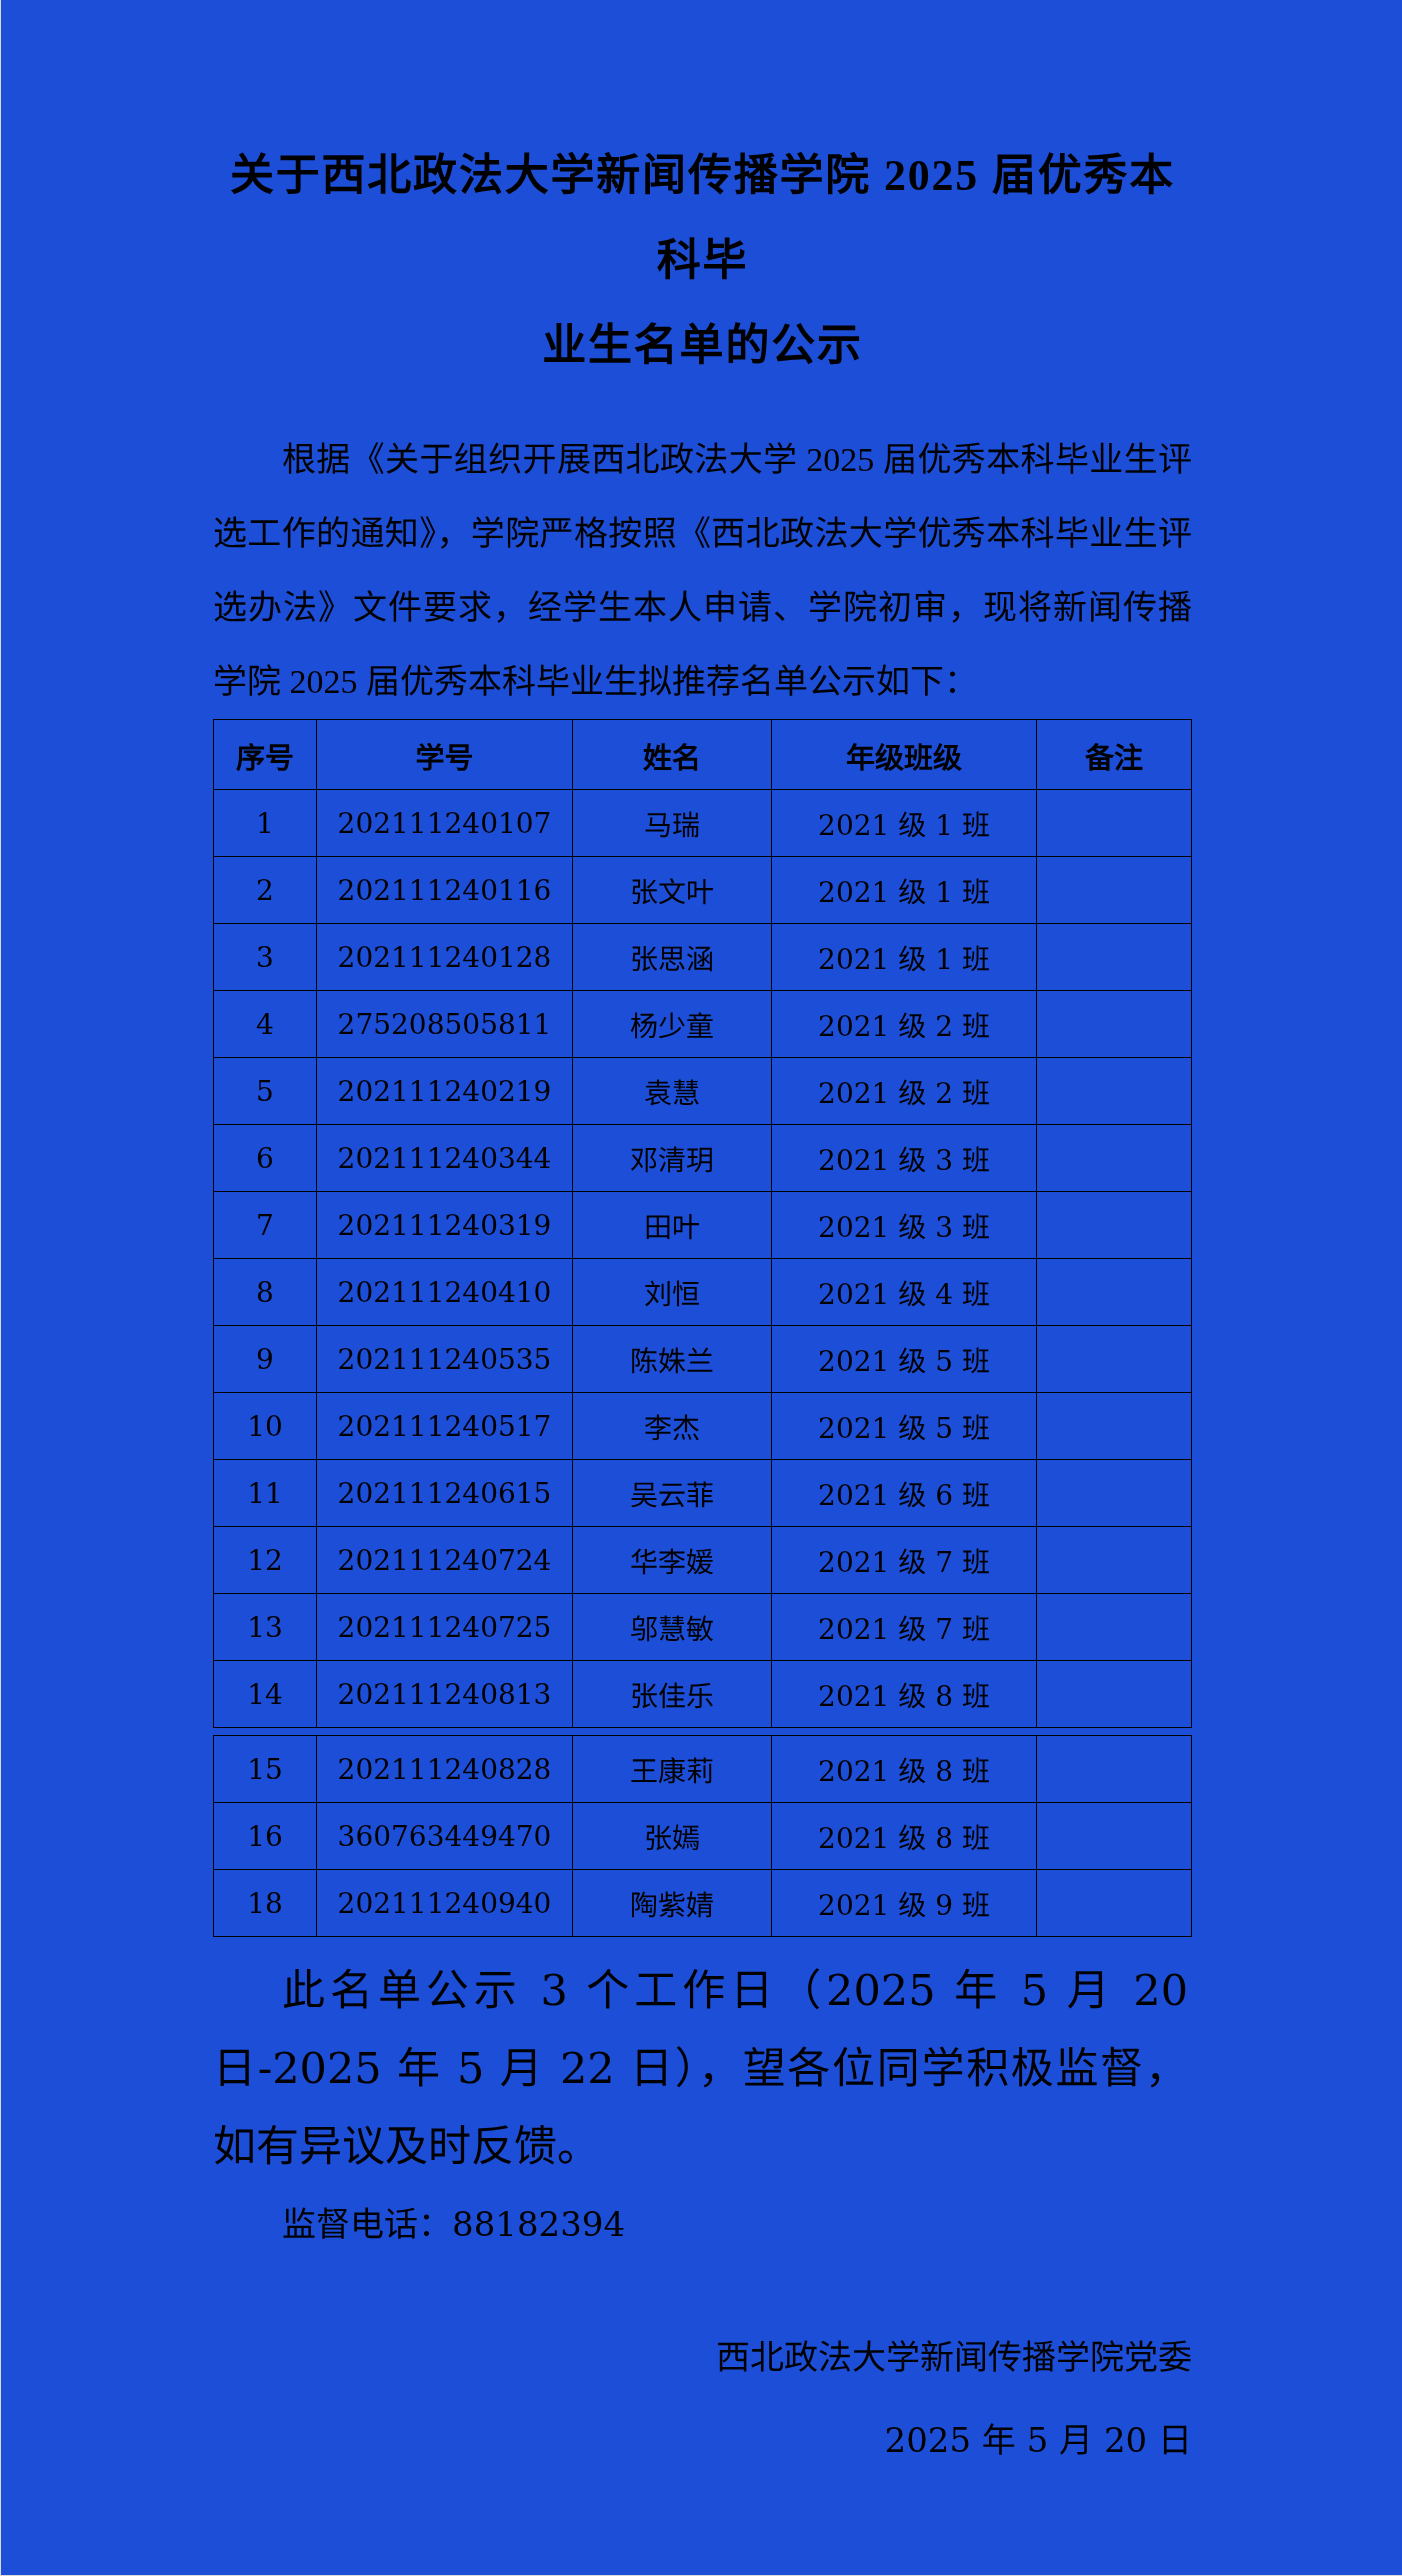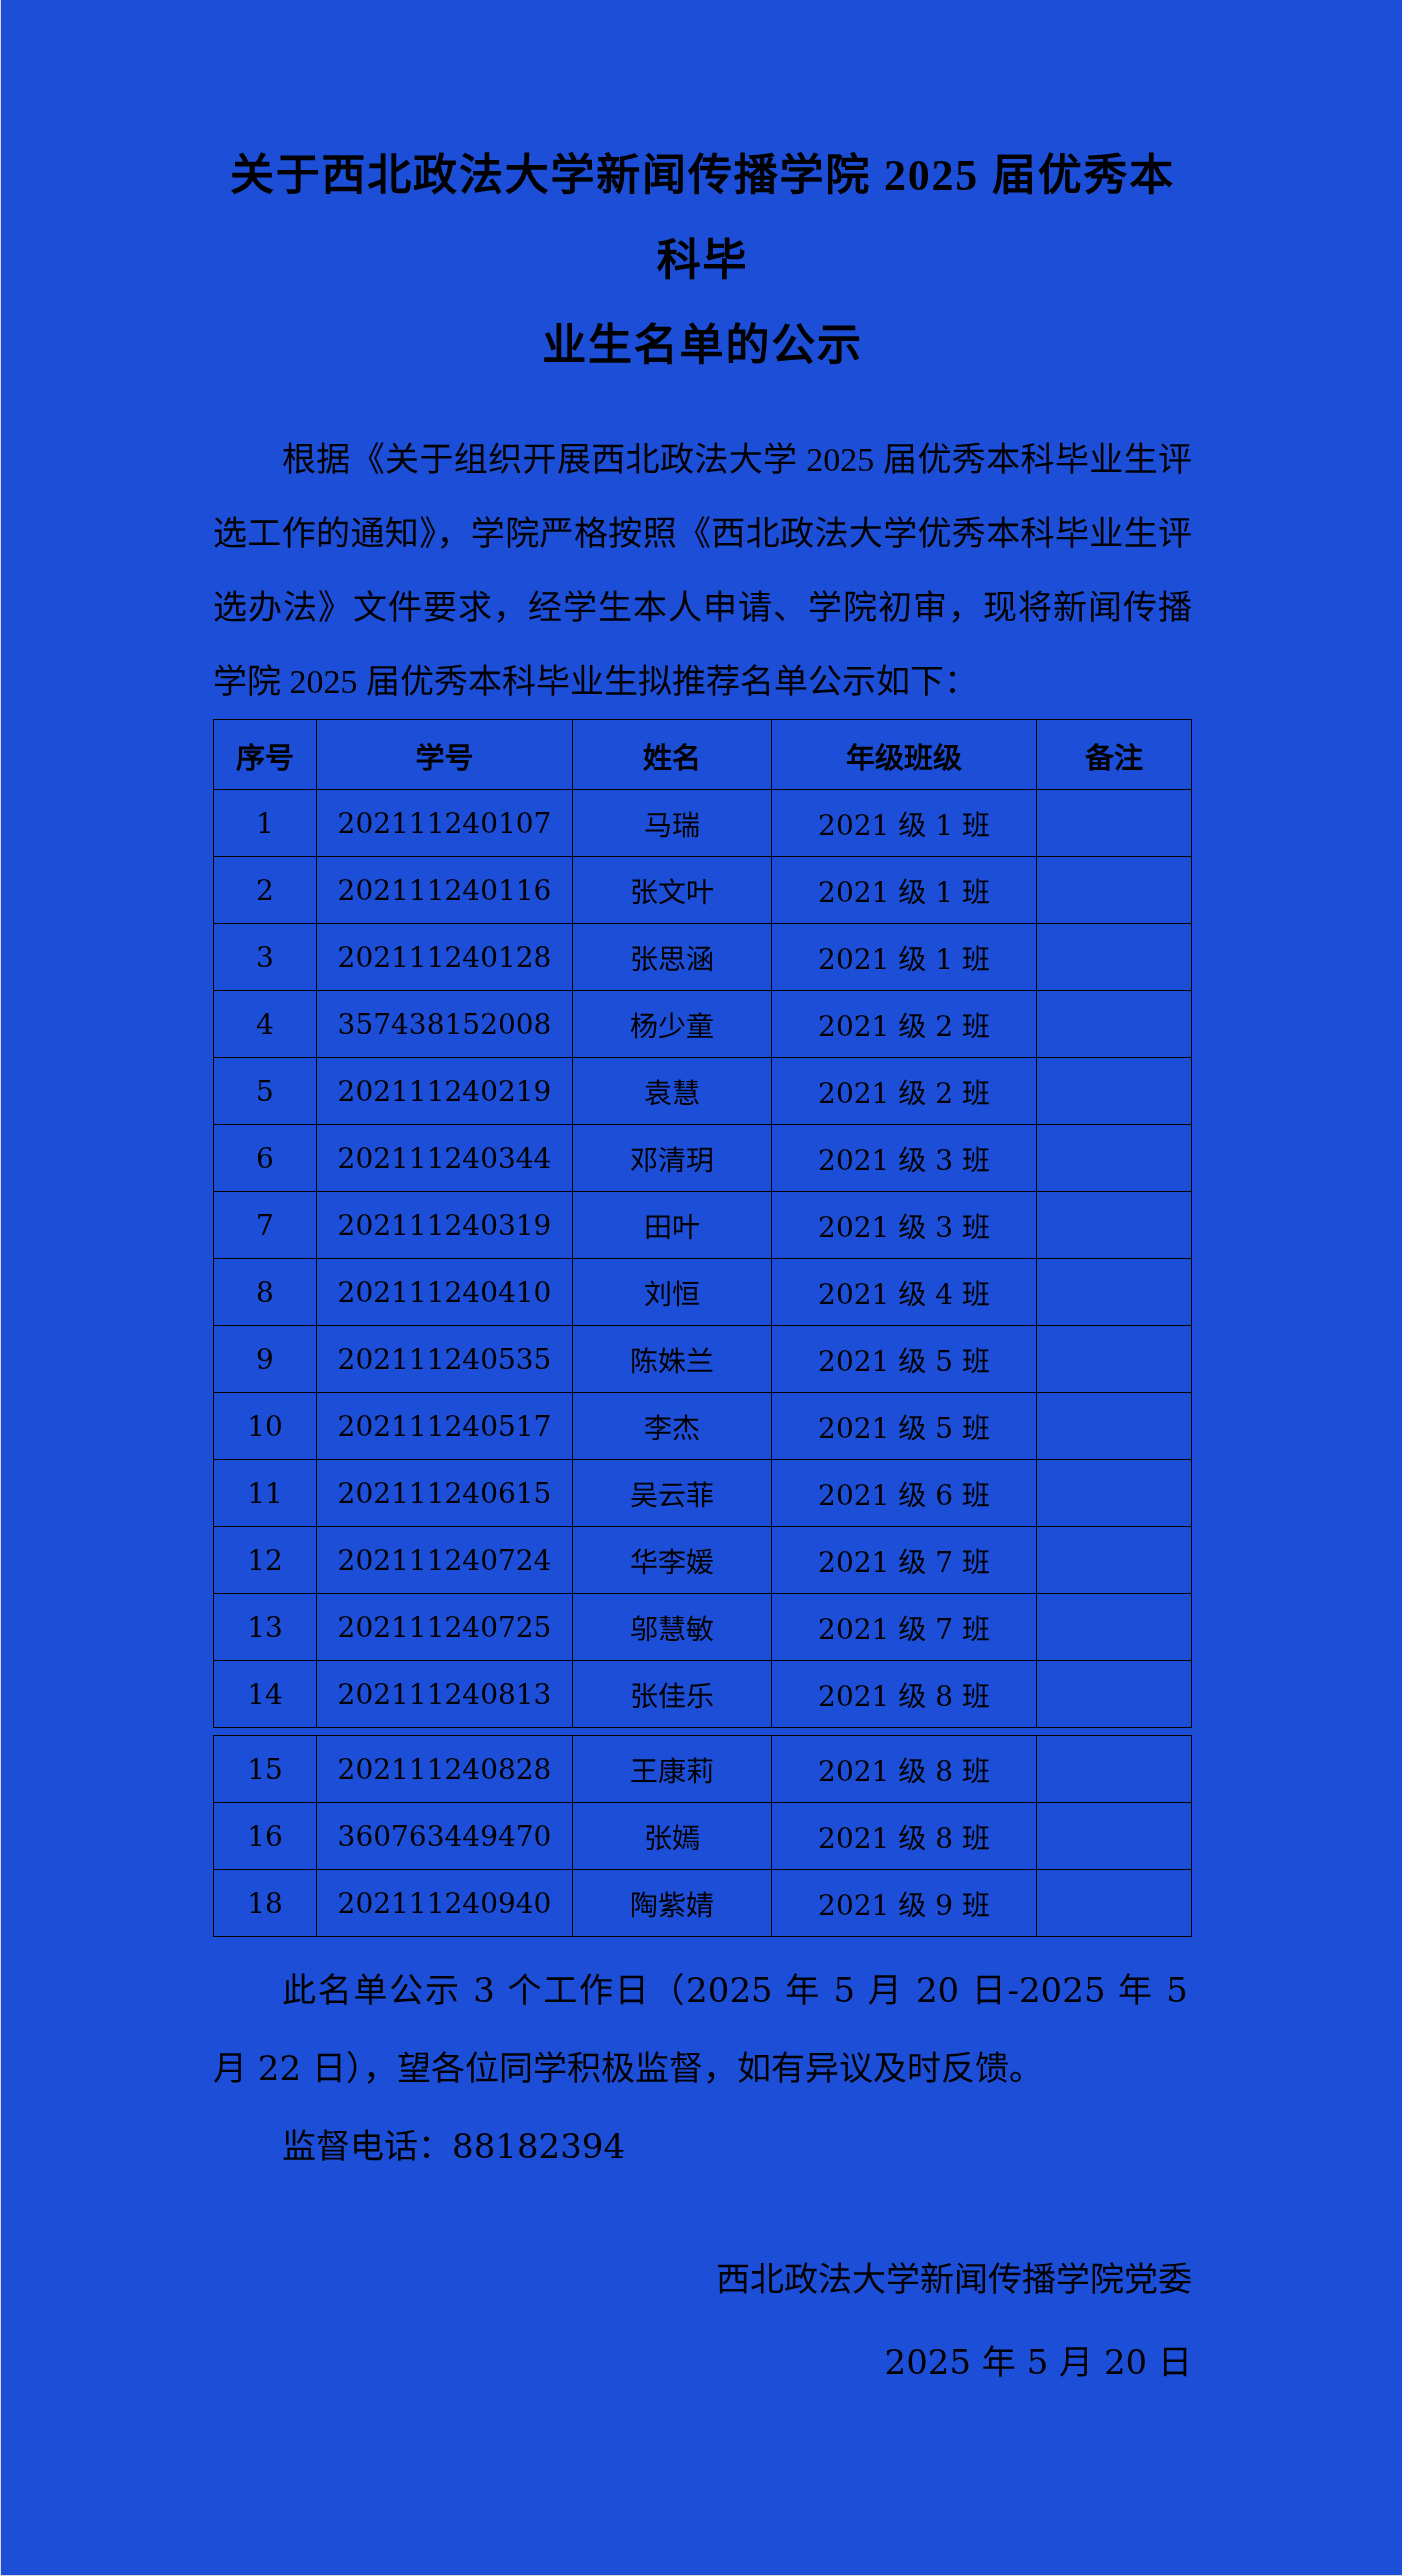--- a/index.html
+++ b/index.html
@@ -67,21 +67,21 @@
     font-family: "DejaVu Serif", serif;
     font-size: 28px;
   }
   col.c-no     { width: 103px; }
   col.c-id     { width: 256px; }
   col.c-name   { width: 199px; }
   col.c-class  { width: 265px; }
   col.c-remark { width: 155px; }
   .notice {
     margin: 14px 4px 0 0;
-    font-size: 34px;
+    font-size: 43px;
     line-height: 78px;
     text-align: justify;
     text-indent: 69px;
   }
   .phone {
     margin: 0;
     font-size: 34px;
     line-height: 78px;
     text-indent: 69px;
   }
@@ -140,21 +140,21 @@
           </tr>
           <tr>
             <td>3</td>
             <td>202111240128</td>
             <td>张思涵</td>
             <td>2021 级 1 班</td>
             <td></td>
           </tr>
           <tr>
             <td>4</td>
-            <td>357438152008</td>
+            <td>275208505811</td>
             <td>杨少童</td>
             <td>2021 级 2 班</td>
             <td></td>
           </tr>
           <tr>
             <td>5</td>
             <td>202111240219</td>
             <td>袁慧</td>
             <td>2021 级 2 班</td>
             <td></td>

